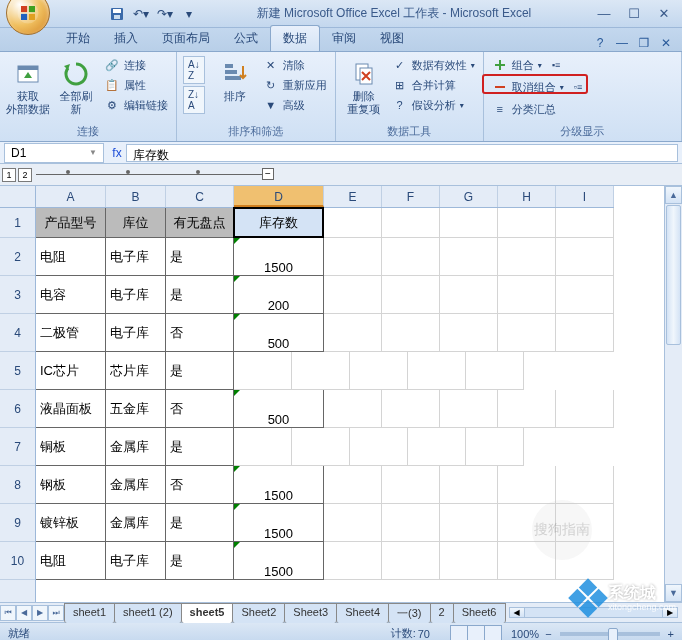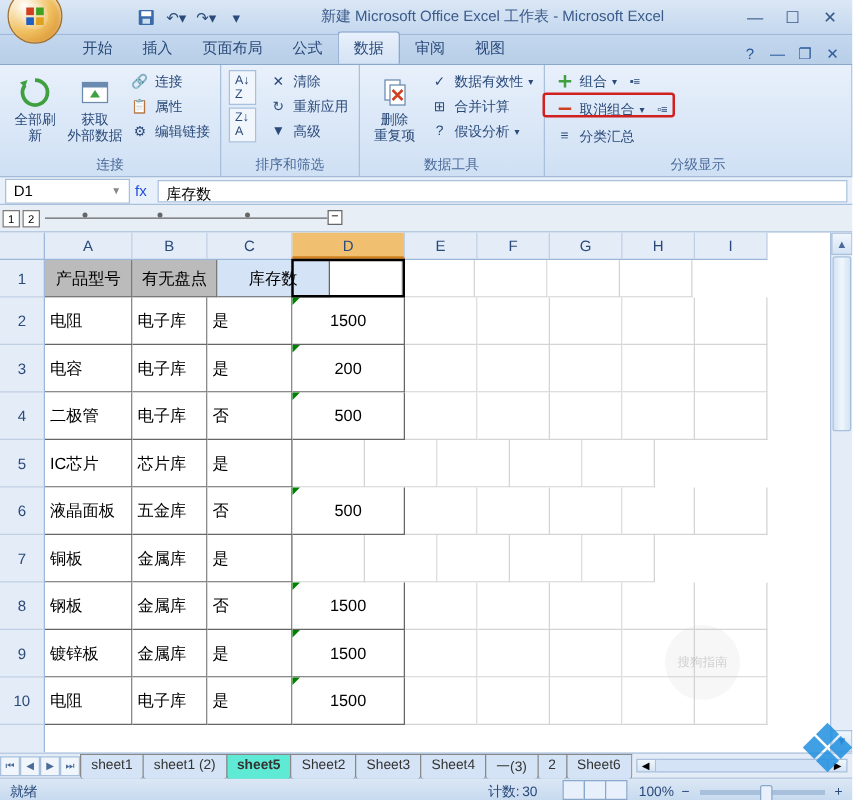--- a/index.html
+++ b/index.html
@@ -32,21 +32,21 @@
 .big-btn .lbl { font-size: 11px; text-align: center; line-height: 1.2; }
 .small-btns { display: flex; flex-direction: column; gap: 2px; }
 .small-btn { display: flex; align-items: center; gap: 4px; color: #2a4a7a; font-size: 11px; padding: 1px 2px; }
 .small-btn .ico { width: 16px; height: 16px; display: inline-flex; align-items: center; justify-content: center; }
 .grp-outline { position: relative; }
 .red-highlight { position: absolute; border: 2px solid #d02020; border-radius: 3px; pointer-events: none; }
 
 
 .fbar-row { height: 22px; display: flex; align-items: center; border-bottom: 1px solid #a8c0dc; background: #e8f0fb; }
 .name-box { width: 100px; border: 1px solid #a8c0dc; background: #fff; padding: 2px 6px; margin: 0 4px; display: flex; align-items: center; justify-content: space-between; }
-.fx-btn { width: 18px; color: #1d4ed8; text-align:left; }
+.fx-btn { width: 18px; color: #1d4ed8; text-align:center; }
 .formula-bar { flex: 1; border: 1px solid #a8c0dc; background: #fff; padding: 2px 6px; margin-right: 4px; height: 18px; }
 
 
 .outline-levels { height: 22px; background: #e8eef6; display: flex; align-items: center; border-bottom: 1px solid #a8c0dc; }
 .outline-btns { width: 36px; display:flex; gap:2px; padding-left:2px; }
 .outline-btns span { width: 14px; height: 14px; border: 1px solid #7a7a7a; background:#fff; font-size:9px; display:inline-flex; align-items:center; justify-content:center; }
 .outline-line { flex:1; position:relative; height:100%; }
 .outline-line::before { content:""; position:absolute; left:0; right:420px; top:10px; border-top:1px solid #666; }
 .outline-dot { position:absolute; top:6px; width:4px; height:4px; background:#666; border-radius:50%; }
 .outline-minus { position:absolute; top:4px; width:12px; height:12px; border:1px solid #666; background:#fff; font-size:10px; line-height:10px; text-align:center; }
@@ -57,54 +57,54 @@
 .col-headers { display: flex; height: 22px; background: #e4ecf7; border-bottom: 1px solid #9db8d9; }
 .col-h { border-right: 1px solid #c0d0e4; text-align: center; color: #2a4a7a; line-height: 22px; font-size: 12px; }
 .col-h.sel { background: #f0c070; border-bottom:2px solid #d08020; }
 .row-headers { width: 36px; background: #e4ecf7; border-right: 1px solid #9db8d9; }
 .row-h { border-bottom: 1px solid #c0d0e4; text-align: center; color: #2a4a7a; display:flex; align-items:center; justify-content:center; }
 .cells { position: relative; }
 .cell-row { display: flex; }
 .cell { border-right: 1px solid #d4d4d4; border-bottom: 1px solid #d4d4d4; padding: 0 4px; display: flex; align-items: center; font-size: 13px; background:#fff; }
 .cell.hdr { background: #bbbbbb; border-right:1px solid #666; border-bottom:1px solid #666; font-weight:normal; justify-content:center; }
 .cell.data { border-right:1px solid #666; border-bottom:1px solid #666; }
-.cell.num { justify-content: center; }
+.cell.num { justify-content: center; align-items: flex-end; }
 .cell.sel { background:#d4e3f5; }
 .sel-border { position:absolute; border:2px solid #000; pointer-events:none; }
 .green-tri { position:absolute; width:0; height:0; border-top:6px solid #008000; border-right:6px solid transparent; }
 
 
 .vscroll { position:absolute; right:0; top:0; width:18px; bottom:0; background:#e4ecf7; border-left:1px solid #a8c0dc; }
 .vscroll .arrow { height:18px; background:linear-gradient(#f0f6fc,#d4e3f5); border:1px solid #a8c0dc; display:flex;align-items:center;justify-content:center; color:#4a6a9a; font-size:9px;}
 .vscroll .thumb { background:linear-gradient(90deg,#d4e3f5,#f0f6fc,#d4e3f5); border:1px solid #a8c0dc; margin:1px; border-radius:2px; }
 
 
 .sheet-bar { height: 20px; background: #e4ecf7; display: flex; align-items: center; border-top: 1px solid #a8c0dc; font-size: 11px; }
 .sheet-nav { display: flex; }
 .sheet-nav span { width: 16px; height: 16px; border: 1px solid #a8c0dc; background:#f0f6fc; display:inline-flex;align-items:center;justify-content:center; font-size:8px; color:#4a6a9a; }
 .sheet-tab { padding: 2px 8px; background: #fff; border: 1px solid #888; border-bottom: none; border-radius: 0 0 3px 3px; margin-right:-1px; color:#333; }
-.sheet-tab.active { background: #5eead4; font-weight:bold; }
+.sheet-tab.active { background: #ffffff; font-weight:bold; }
 .sheet-tab.inact { background:#d4e3f5; }
 .hscroll-mini { flex:1; margin:0 4px; display:flex; }
 .hscroll-mini .arrow { width:16px; background:linear-gradient(#f0f6fc,#d4e3f5); border:1px solid #a8c0dc; display:flex;align-items:center;justify-content:center; font-size:8px;}
 
 
 .status-bar { height: 22px; background: linear-gradient(#dbe7f5,#c3d7ee); display: flex; align-items: center; padding: 0 8px; font-size: 11px; color: #2a4a7a; border-top:1px solid #a8c0dc; }
 .status-bar .spacer { flex: 1; }
 .view-btns span { width:18px; height:16px; border:1px solid #8aa8cc; background:#e8f0fb; display:inline-flex; margin-right:-1px;}
 .zoom-slider { width:100px; height:4px; background:#a8c0dc; margin:0 8px; position:relative; }
 .zoom-slider::after { content:""; position:absolute; left:48px; top:-4px; width:8px; height:12px; background:#e8f0fb; border:1px solid #8aa8cc; border-radius:2px;}
 
 
 .watermark { position:absolute; right:6px; bottom:28px; display:flex; align-items:center; gap:6px; opacity:.85; }
 .watermark .logo { width:28px; height:28px; transform:rotate(45deg); display:grid; grid-template-columns:1fr 1fr; grid-template-rows:1fr 1fr; gap:2px;}
 .watermark .logo span { background:#2090e0; }
 .watermark .txt { color:#fff; font-size:16px; font-weight:bold; text-shadow:0 0 3px rgba(0,0,0,.4); }
 .watermark .sub { color:#fff; font-size:9px; margin-top:-2px; }
-.wm-circle { position:absolute; right:90px; bottom:80px; width:60px; height:60px; border-radius:50%; background:rgba(200,200,200,.15); display:flex;align-items:center;justify-content:center; color:rgba(120,120,120,.3); font-size:10px;}
+.wm-circle { position:absolute; right:90px; bottom:80px; width:60px; height:60px; border-radius:50%; background:rgba(200,200,200,.15); display:flex;align-items:center;justify-content:center; color:rgba(120,120,120,.3); font-size:14px;}
 </style>
 </head>
 <body>
 
 <div class="titlebar">
   <div class="office-btn">
     <svg viewBox="0 0 32 32">
         <circle cx="16" cy="16" r="12" fill="#fff" opacity=".2"></circle>
         <rect x="8" y="8" width="7" height="7" fill="#d04020"></rect>
         <rect x="17" y="8" width="7" height="7" fill="#40a020"></rect>
@@ -147,36 +147,36 @@
     <span>✕</span>
   </div>
 </div>
 
 <div class="ribbon">
   <div class="group">
     <div class="group-content">
       <div class="big-btn">
         <div class="ico">
             <svg width="28" height="28" viewBox="0 0 28 28">
-              <path d="M14 4 A10 10 0 1 1 6 8" fill="none" stroke="#40a040" stroke-width="3"></path>
-              <path d="M2 6 L8 4 L6 10 Z" fill="#40a040"></path>
-            </svg>
-          </div>
-        <div class="lbl">全部刷新</div>
-      </div>
-      <div class="big-btn">
-        <div class="ico">
-            <svg width="28" height="28" viewBox="0 0 28 28">
               <rect x="4" y="6" width="20" height="16" fill="#fff" stroke="#6a8ab0"></rect>
               <rect x="4" y="6" width="20" height="4" fill="#6a8ab0"></rect>
               <path d="M14 12 L10 18 L18 18 Z" fill="#40a040"></path>
             </svg>
           </div>
         <div class="lbl" style="white-space:pre">获取
 外部数据</div>
+      </div>
+      <div class="big-btn">
+        <div class="ico">
+            <svg width="28" height="28" viewBox="0 0 28 28">
+              <path d="M14 4 A10 10 0 1 1 6 8" fill="none" stroke="#40a040" stroke-width="3"></path>
+              <path d="M2 6 L8 4 L6 10 Z" fill="#40a040"></path>
+            </svg>
+          </div>
+        <div class="lbl">全部刷新</div>
       </div>
       <div class="small-btns">
         <div class="small-btn">
             <span class="ico">🔗</span>
             <span>连接</span>
           </div>
         <div class="small-btn">
             <span class="ico">📋</span>
             <span>属性</span>
           </div>
@@ -191,20 +191,31 @@
 
   <div class="group">
     <div class="group-content">
       <div style="display:flex;flex-direction:column;gap:2px;margin-right:4px">
         <div class="small-btn" style="border:1px solid #a8c0dc;padding:2px 4px;background:#f0f6fc">
             <span style="font-size:10px">A↓<br>Z</span>
           </div>
         <div class="small-btn" style="border:1px solid #a8c0dc;padding:2px 4px;background:#f0f6fc">
             <span style="font-size:10px">Z↓<br>A</span>
           </div>
+      </div>
+      <div class="big-btn">
+        <div class="ico">
+            <svg width="28" height="28" viewBox="0 0 28 28">
+              <rect x="4" y="4" width="8" height="4" fill="#6a8ab0"></rect>
+              <rect x="4" y="10" width="12" height="4" fill="#6a8ab0"></rect>
+              <rect x="4" y="16" width="16" height="4" fill="#6a8ab0"></rect>
+              <path d="M22 6 L22 18 M19 15 L22 18 L25 15" stroke="#d08020" stroke-width="2" fill="none"></path>
+            </svg>
+          </div>
+        <div class="lbl">排序</div>
       </div>
       <div class="small-btns">
         <div class="small-btn">
             <span class="ico">✕</span>
             <span>清除</span>
           </div>
         <div class="small-btn">
             <span class="ico">↻</span>
             <span>重新应用</span>
           </div>
@@ -331,20 +342,21 @@
           <div class="row-h" style="height: 38px;">5</div>
           <div class="row-h" style="height: 38px;">6</div>
           <div class="row-h" style="height: 38px;">7</div>
           <div class="row-h" style="height: 38px;">8</div>
           <div class="row-h" style="height: 38px;">9</div>
           <div class="row-h" style="height: 38px;">10</div>
         </div>
       <div class="cells" id="cells" style="flex:1">
           <div class="cell-row">
             <div class="cell hdr" style="width: 70px; height: 30px;">产品型号</div>
+            <div class="cell hdr" style="width: 60px; height: 30px;">库位</div>
             <div class="cell hdr" style="width: 68px; height: 30px;">有无盘点</div>
             <div class="cell hdr sel" style="width: 90px; height: 30px;">库存数</div>
             <div class="cell" style="width: 58px; height: 30px;"></div>
             <div class="cell" style="width: 58px; height: 30px;"></div>
             <div class="cell" style="width: 58px; height: 30px;"></div>
             <div class="cell" style="width: 58px; height: 30px;"></div>
             <div class="cell" style="width: 58px; height: 30px;"></div>
           </div>
           <div class="cell-row">
             <div class="cell data" style="width: 70px; height: 38px; position: relative;">电阻</div>
@@ -498,31 +510,35 @@
     <div class="arrow">◀</div>
     <div style="flex:1;background:#d4e3f5;border-top:1px solid #a8c0dc;border-bottom:1px solid #a8c0dc"></div>
     <div class="arrow">▶</div>
   </div>
 </div>
 
 <div class="status-bar">
   <span>就绪</span>
   <div class="spacer"></div>
   <span>计数:</span>
-  <span style="margin-right:20px;margin-left:2px">30</span>
+  <span style="margin-right:20px;margin-left:2px">70</span>
   <div class="view-btns"><span></span><span></span><span></span></div>
   <span style="margin-left:10px">100%</span>
   <span style="margin-left:6px">−</span>
   <div class="zoom-slider"></div>
   <span>+</span>
 </div>
 
 <div class="wm-circle">
     <span>搜狗指南</span>
   </div>
 <div class="watermark">
   <div class="logo">
       <span></span>
       <span></span>
       <span></span>
       <span></span>
     </div>
+  <div>
+    <div class="txt">系统城</div>
+    <div class="sub">xitongcheng.com</div>
+  </div>
 </div>
 
 </body></html>

